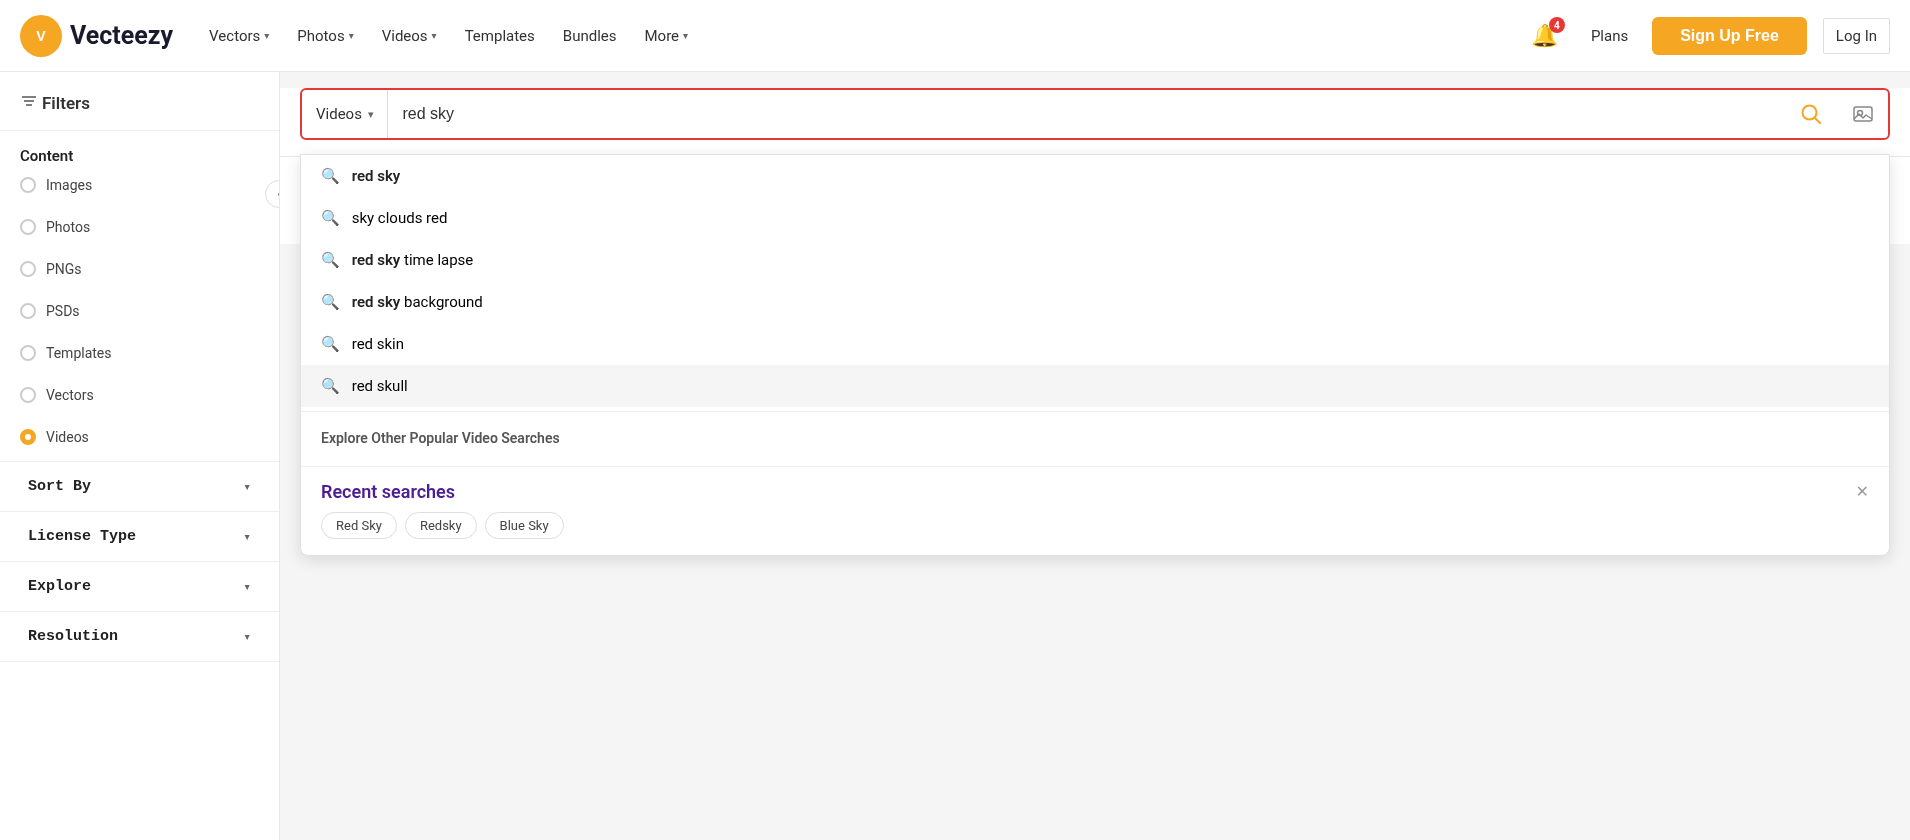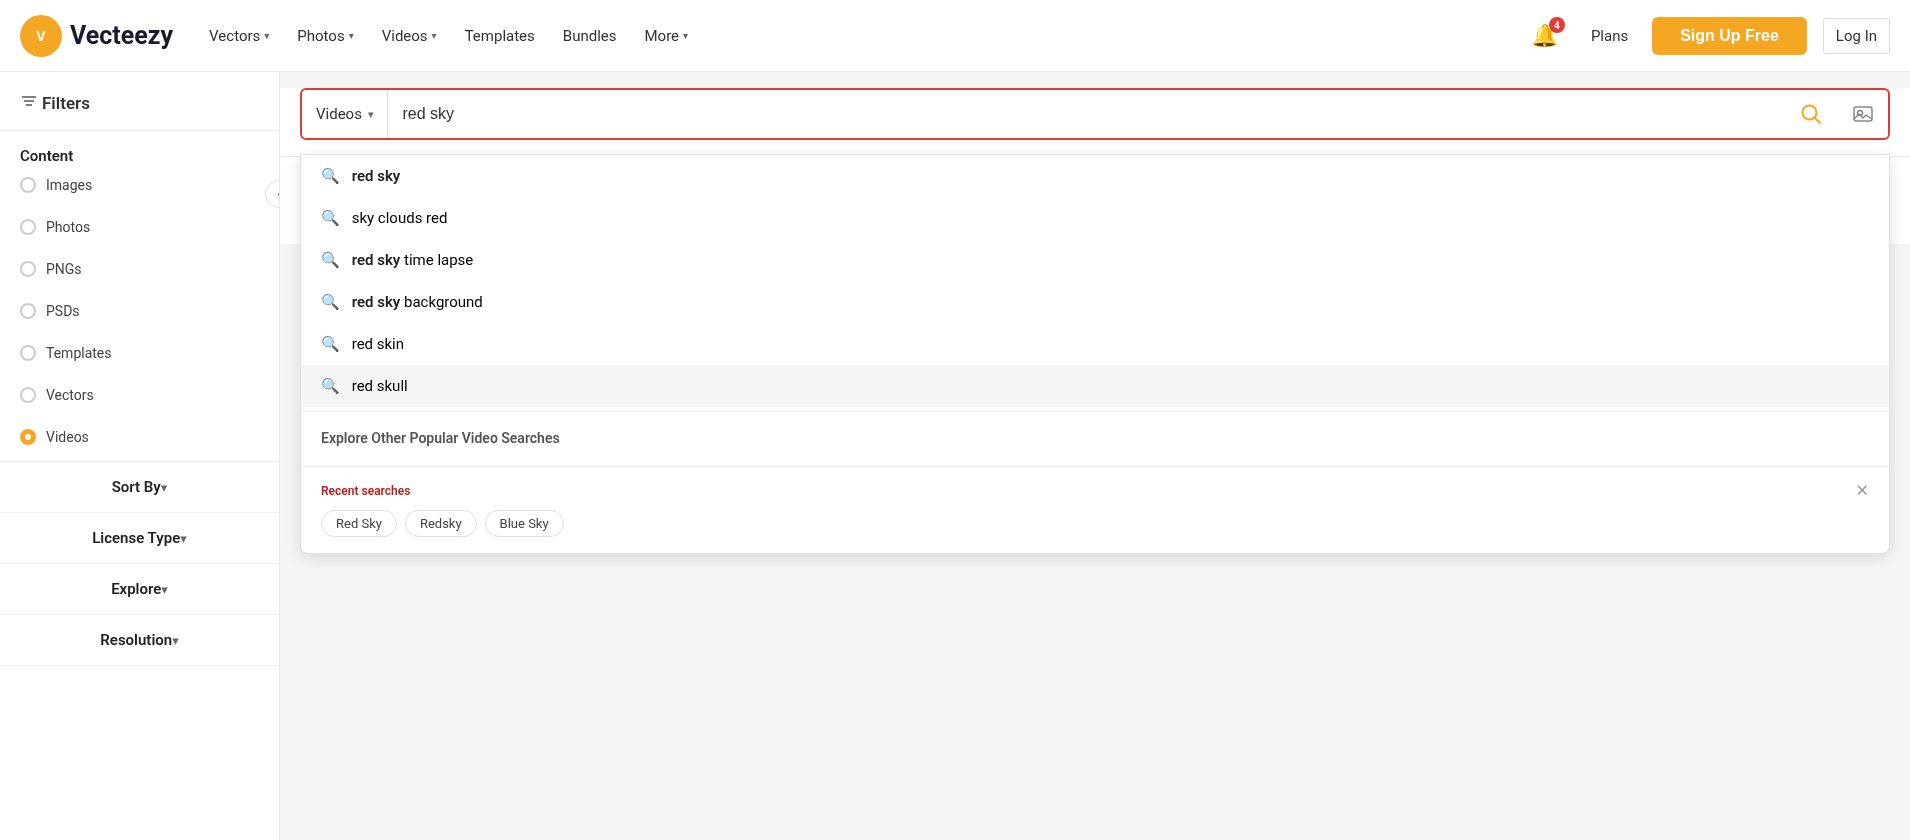--- a/index.html
+++ b/index.html
@@ -192,24 +192,25 @@
     .radio-circle.active::after {
       content: '';
       width: 6px;
       height: 6px;
       background: #fff;
       border-radius: 50%;
     }
     .section-collapsible {
       display: flex;
       align-items: center;
-      justify-content: center;
-      padding: 16px 20px;
+      justify-content: space-between;
+      padding: 16px 28px;
       cursor: pointer;
       border-bottom: 1px solid #eee;
+      font-family: Liberation Mono, monospace;
     }
     .section-collapsible-title {
       font-size: 15px;
       font-weight: 600;
       color: #222;
     }
     .chevron-down { font-size: 13px; color: #666; }
 
     
     .content-area {
@@ -404,23 +405,23 @@
     .dropdown-recent-section {
       padding: 10px 20px 16px;
     }
     .recent-header {
       display: flex;
       align-items: center;
       justify-content: space-between;
       margin-bottom: 10px;
     }
     .recent-title {
-      font-size: 12px;
+      font-size: 18px;
       font-weight: 600;
-      color: #b91c1c;
+      color: #4c1d95;
     }
     .recent-close { cursor: pointer; color: #999; font-size: 16px; }
     .recent-tags { display: flex; gap: 8px; flex-wrap: wrap; }
     .recent-tag {
       border: 1px solid #ddd;
       border-radius: 20px;
       padding: 5px 14px;
       font-size: 13px;
       color: #444;
       cursor: pointer;

